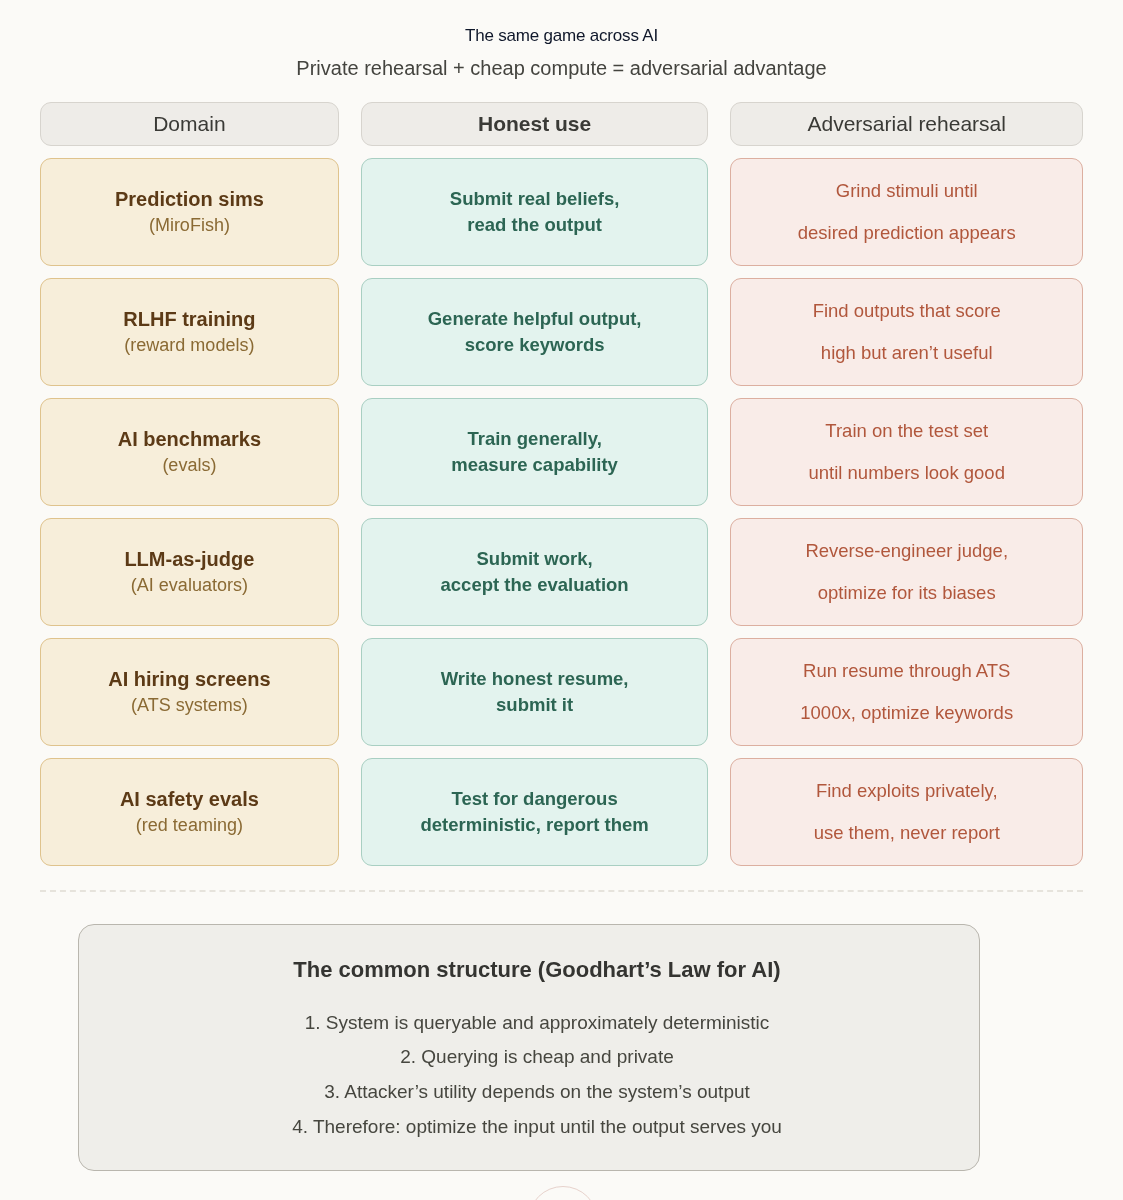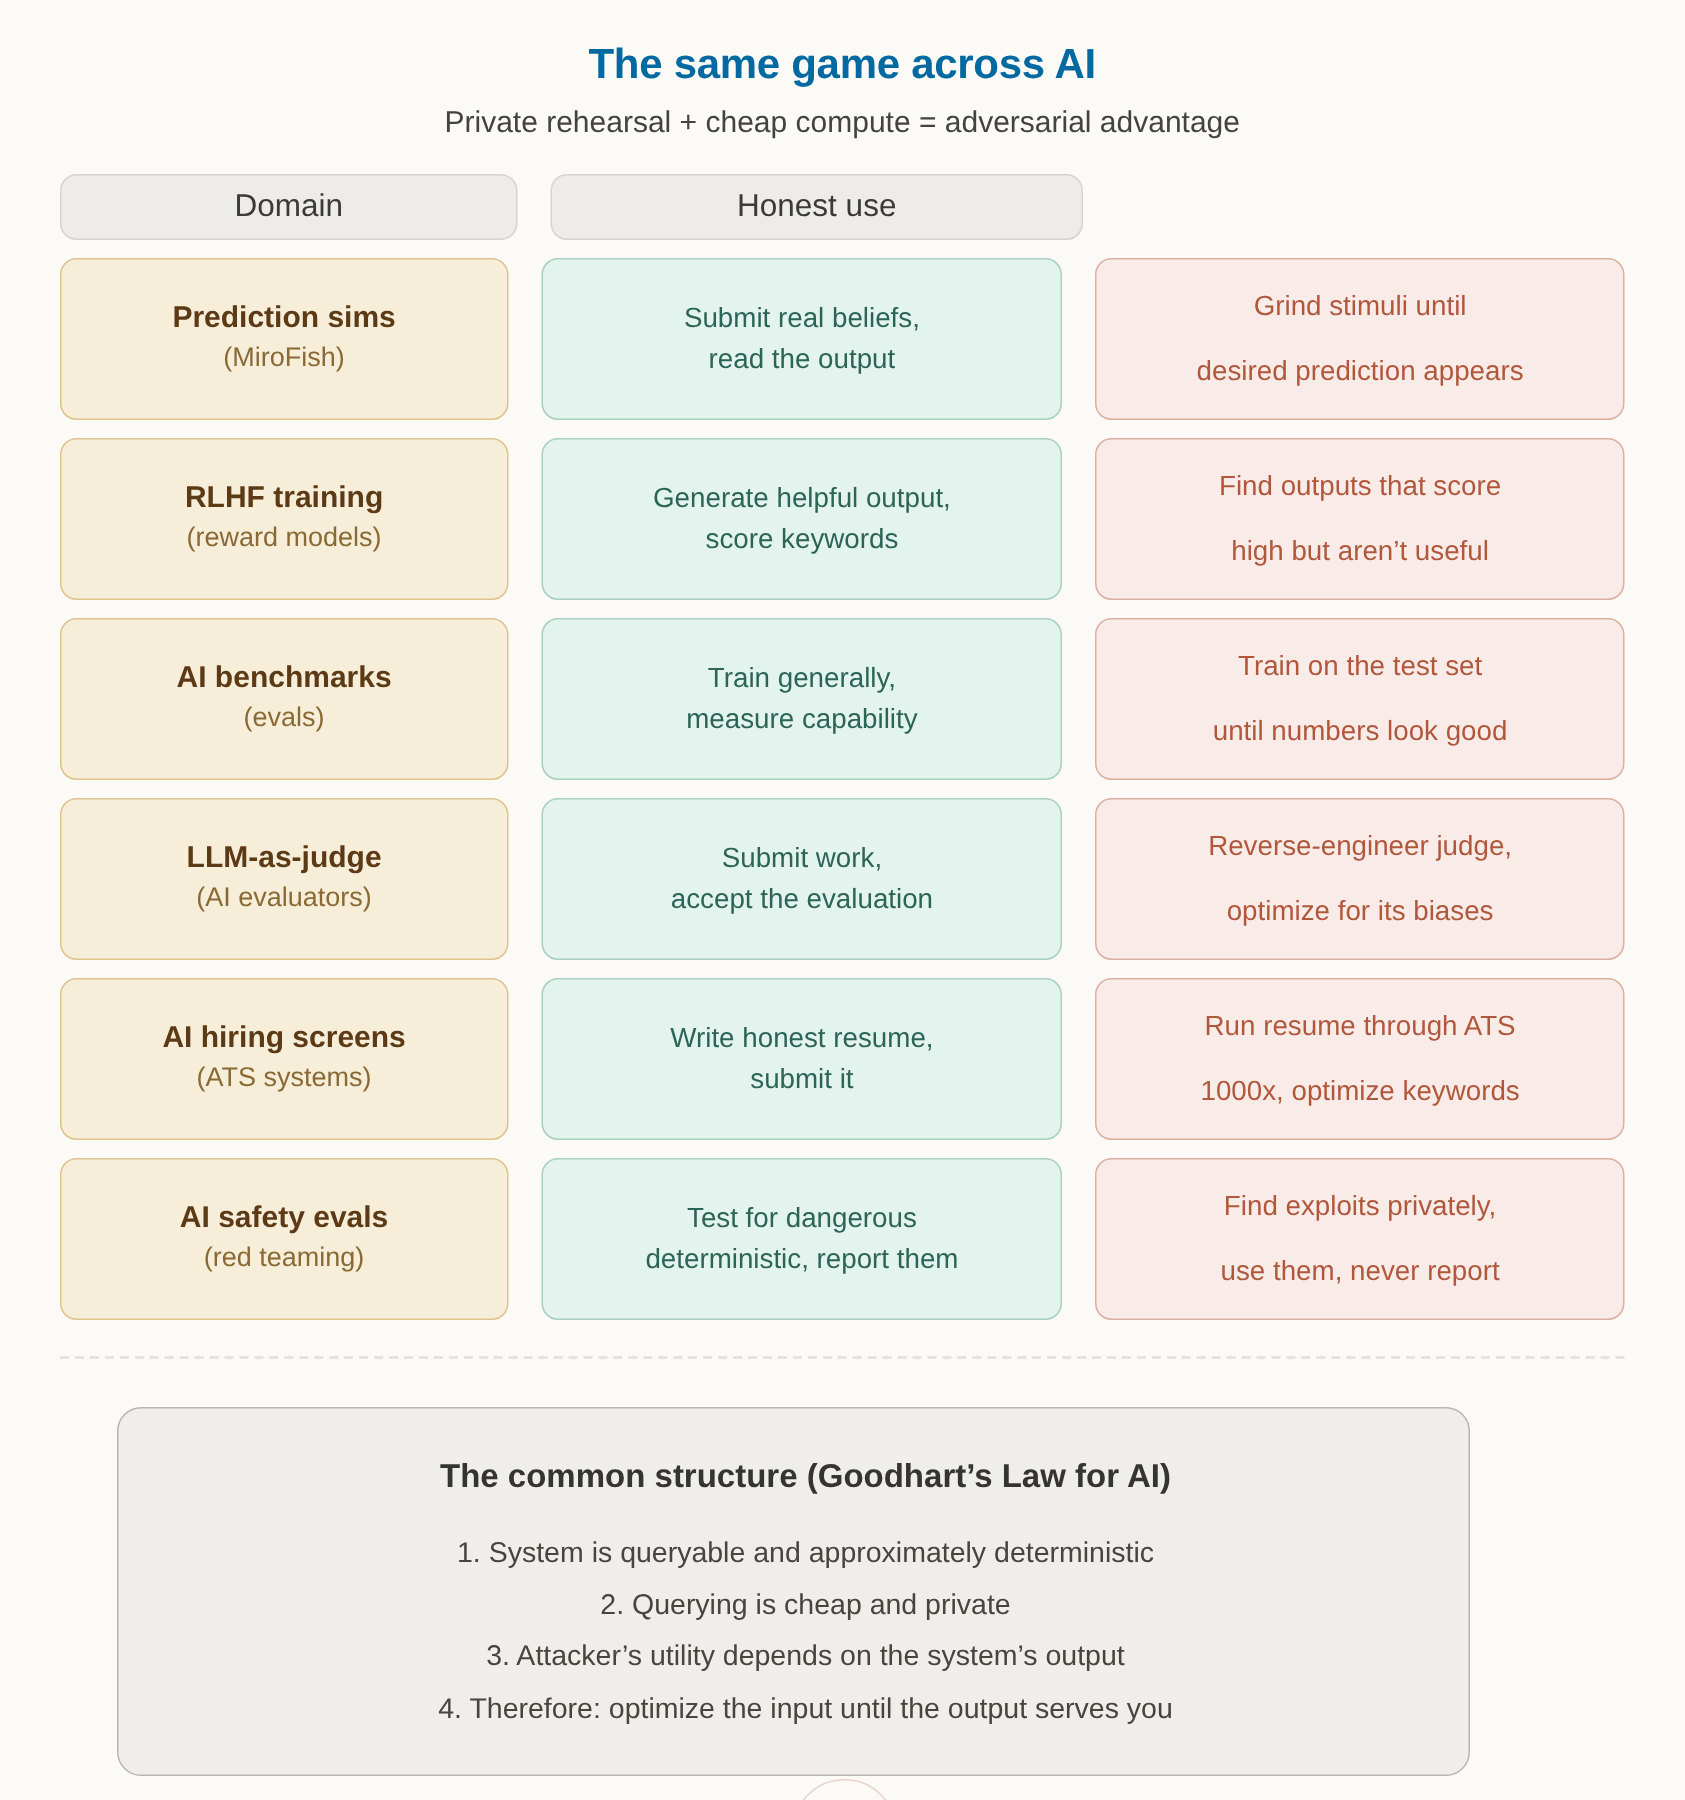--- a/index.html
+++ b/index.html
@@ -22,23 +22,23 @@
     padding: 0;
     position: relative;
   }
 
   
   .header {
     text-align: center;
     padding-top: 26px;
   }
   .title {
-    font-size: 28px;
-    font-weight: bold;
-    color: #0369a1;
+    font-size: 17px;
+    font-weight: normal;
+    color: #0f172a;
     letter-spacing: -0.2px;
     line-height: 1.2;
   }
   .subtitle {
     font-size: 20px;
     font-weight: normal;
     color: #44443f;
     margin-top: 10px;
     line-height: 1.2;
   }
@@ -56,21 +56,21 @@
     box-sizing: border-box;
     border-radius: 11px;
     display: flex;
     flex-direction: column;
     align-items: center;
     justify-content: center;
     text-align: center;
     padding: 6px 12px;
   }
   .col-domain  { width: 305px; }
-  .col-honest  { width: 355px; }
+  .col-honest  { width: 355px; font-weight: bold; }
   .col-adv     { width: 360px; }
 
   
   .row-head .cell {
     height: 44px;
     background: #eeece8;
     border: 1px solid #d7d4ce;
     font-size: 21px;
     color: #3a3a36;
   }
@@ -165,20 +165,21 @@
   <div class="header">
     <div class="title">The same game across AI</div>
     <div class="subtitle">Private rehearsal + cheap compute = adversarial advantage</div>
   </div>
 
   <div class="matrix">
 
     <div class="row row-head">
       <div class="cell col-domain">Domain</div>
       <div class="cell col-honest">Honest use</div>
+      <div class="cell col-adv">Adversarial rehearsal</div>
     </div>
 
     <div class="row row-body">
       <div class="cell col-domain cell-domain">
         <span class="main">Prediction sims</span>
         <span class="sub">(MiroFish)</span>
       </div>
       <div class="cell col-honest cell-honest">
         <span class="line">Submit real beliefs,</span>
         <span class="line">read the output</span>

